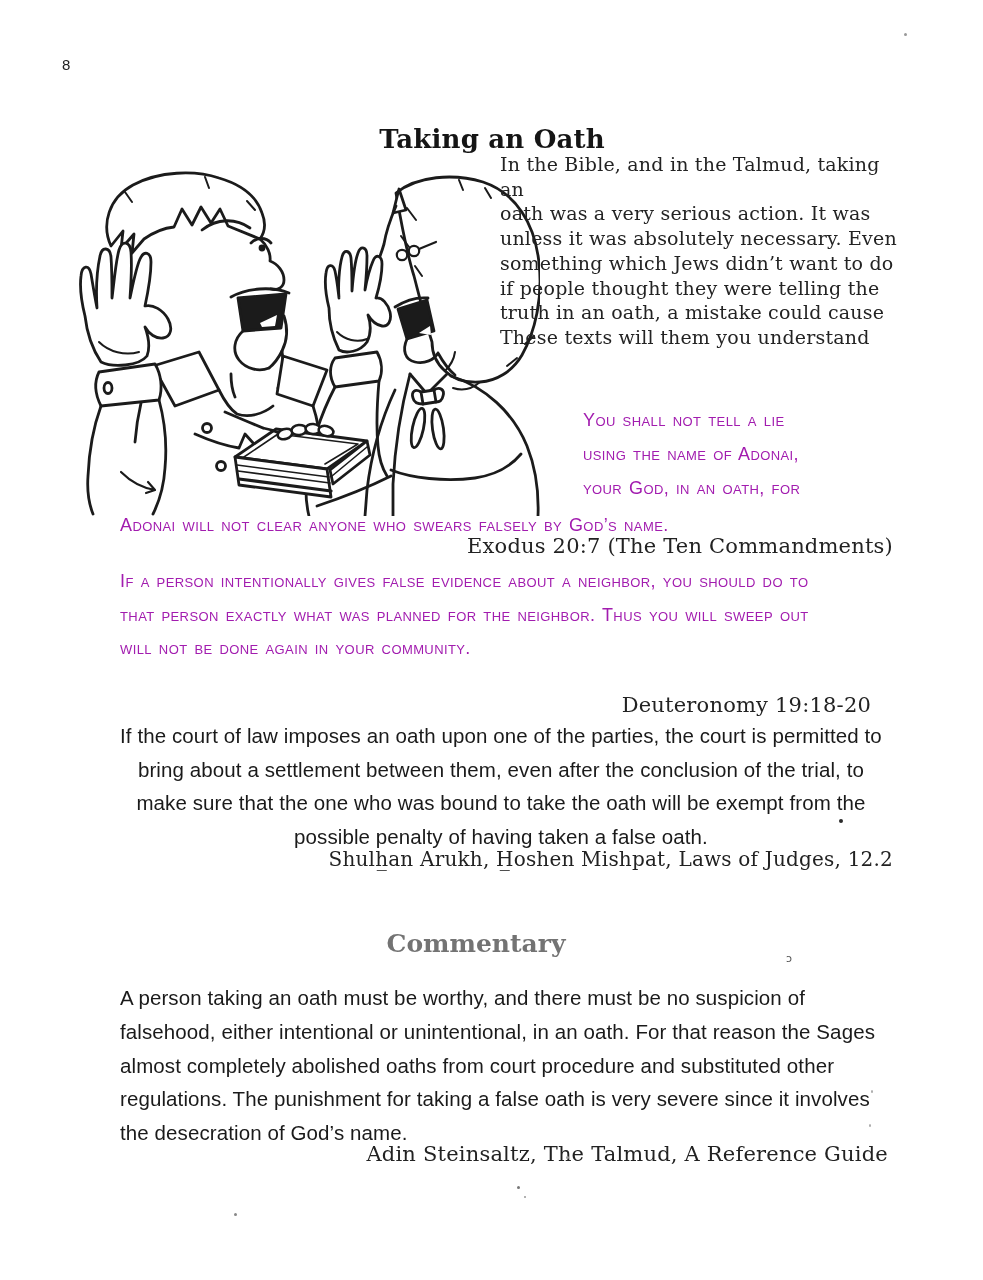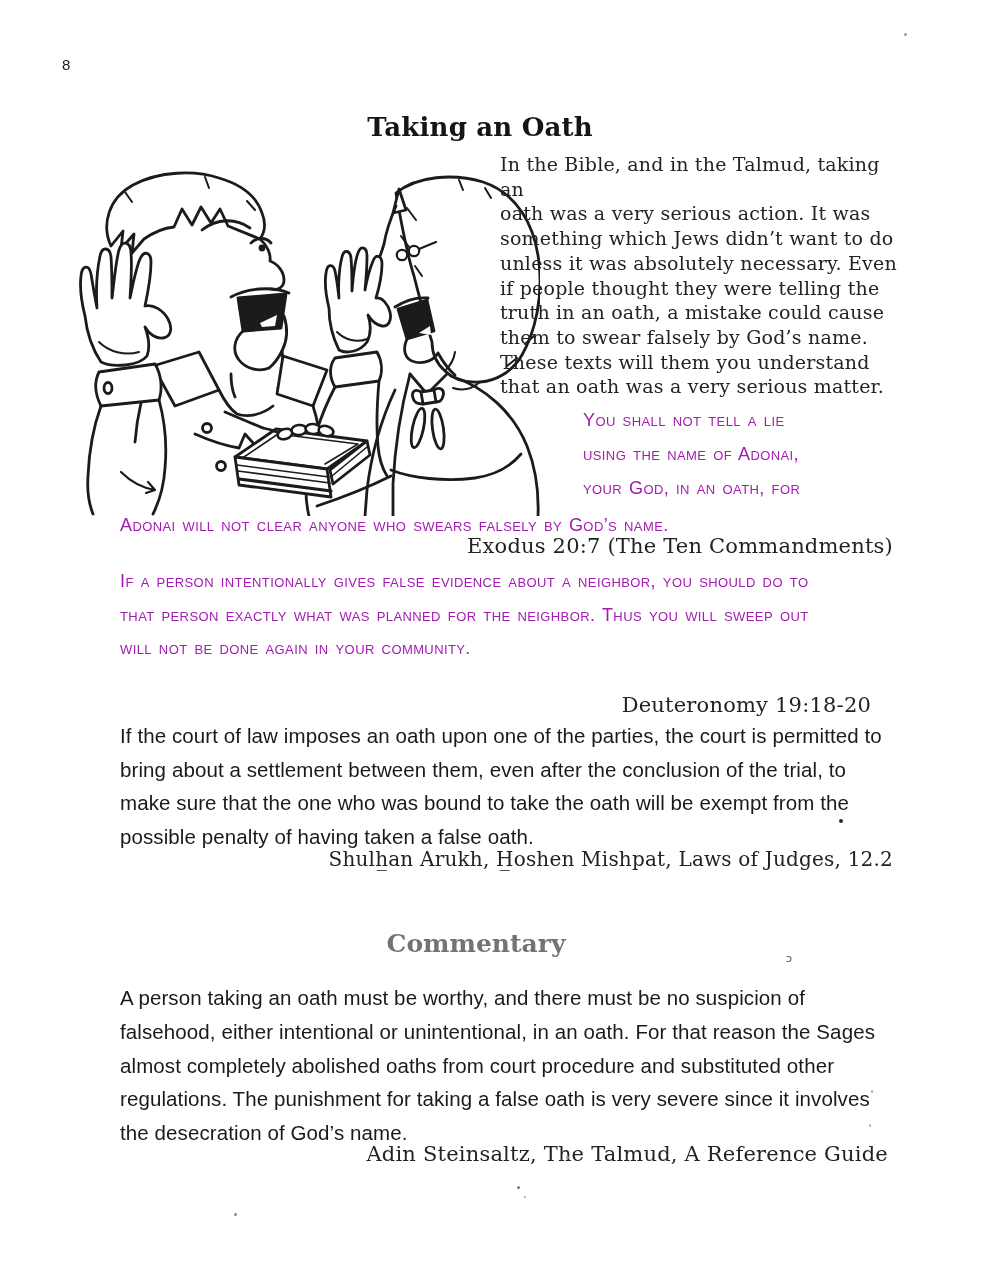--- a/index.html
+++ b/index.html
@@ -3,34 +3,34 @@
 <meta charset="utf-8">
 <style>
   html,body{margin:0;padding:0;background:#e8e8e8;}
   .page{position:relative;width:983px;height:1280px;background:#fff;overflow:hidden;
         color:#1b1b1b;-webkit-font-smoothing:antialiased;}
   .abs{position:absolute;}
   .serif{font-family:"DejaVu Serif","Liberation Serif",serif;}
   .sans{font-family:"Liberation Sans","DejaVu Sans",sans-serif;}
   .pageno{left:62px;top:56px;font-size:15px;letter-spacing:.3px;color:#222;}
   .title{left:180px;top:112px;width:600px;text-align:center;font-size:26px;font-weight:bold;
-         letter-spacing:.2px;color:#151515;margin:0;}
+         letter-spacing:.2px;color:#151515;margin:12px;}
   .illus{left:55px;top:166px;width:485px;height:350px;}
   .intro{left:500px;top:152px;width:400px;font-size:19px;line-height:24.7px;
          letter-spacing:.2px;color:#232323;}
   .sc{font-variant-caps:small-caps;font-variant:small-caps;}
   .quote{font-size:18px;line-height:34px;letter-spacing:.4px;word-spacing:1.5px;color:#a21caf;}
   .exo-col{left:583px;top:403px;}
   .exo-full{left:120px;top:508px;}
   .deut{left:120px;top:565px;line-height:33.6px;}
   .attr{font-size:21px;letter-spacing:.2px;color:#222;text-align:right;}
   .exo-attr{right:90px;top:534px;}
   .deut-attr{right:112px;top:693px;}
   .body{font-size:20.5px;line-height:33.6px;letter-spacing:.1px;color:#1a1a1a;}
-  .shul{left:120px;top:719px;}
+  .shul{left:120px;top:719px;text-align:center;}
   .shul-attr{right:90px;top:847px;font-size:20px;}
   .comm-h{left:176px;top:929px;width:600px;text-align:center;font-size:25px;font-weight:bold;
           color:#737373;margin:0;}
   .comm{left:120px;top:981px;line-height:33.8px;}
   .comm-attr{right:95px;top:1142px;}
   .speck{position:absolute;border-radius:50%;background:#555;}
   .mark{position:absolute;font-size:11px;color:#555;font-family:"DejaVu Sans",sans-serif;}
   svg .ink{stroke:#1b1b1b;fill:none;stroke-linecap:round;stroke-linejoin:round;}
 </style>
 </head>
@@ -135,27 +135,25 @@
       <ellipse cx="230" cy="268" rx="7.5" ry="5" transform="rotate(-18 230 268)" fill="#fff"></ellipse>
       <ellipse cx="244" cy="264" rx="7.5" ry="5" transform="rotate(-6 244 264)" fill="#fff"></ellipse>
       <ellipse cx="258" cy="263" rx="7.5" ry="5" transform="rotate(4 258 263)" fill="#fff"></ellipse>
       <ellipse cx="271" cy="265" rx="7.5" ry="5" transform="rotate(14 271 265)" fill="#fff"></ellipse>
     </g>
   </svg>
 
   <div class="abs intro serif">
     <div>In the Bible, and in the Talmud, taking an</div>
     <div>oath was a very serious action. It was</div>
+    <div>unless it was absolutely necessary. Even</div>
     <div>something which Jews didn’t want to do</div>
-    <div>unless it was absolutely necessary. Even</div>
     <div>if people thought they were telling the</div>
     <div>truth in an oath, a mistake could cause</div>
-    <div>them to swear falsely by God’s name.</div>
     <div>These texts will them you understand</div>
-    <div>that an oath was a very serious matter.</div>
   </div>
 
   <div class="abs exo-col sans sc quote">
     <div>You shall not tell a lie</div>
     <div>using the name of Adonai,</div>
     <div>your God, in an oath, for</div>
   </div>
   <div class="abs exo-full sans sc quote">Adonai will not clear anyone who swears falsely by God’s name.</div>
   <div class="abs exo-attr attr serif">Exodus 20:7 (The Ten Commandments)</div>
 

